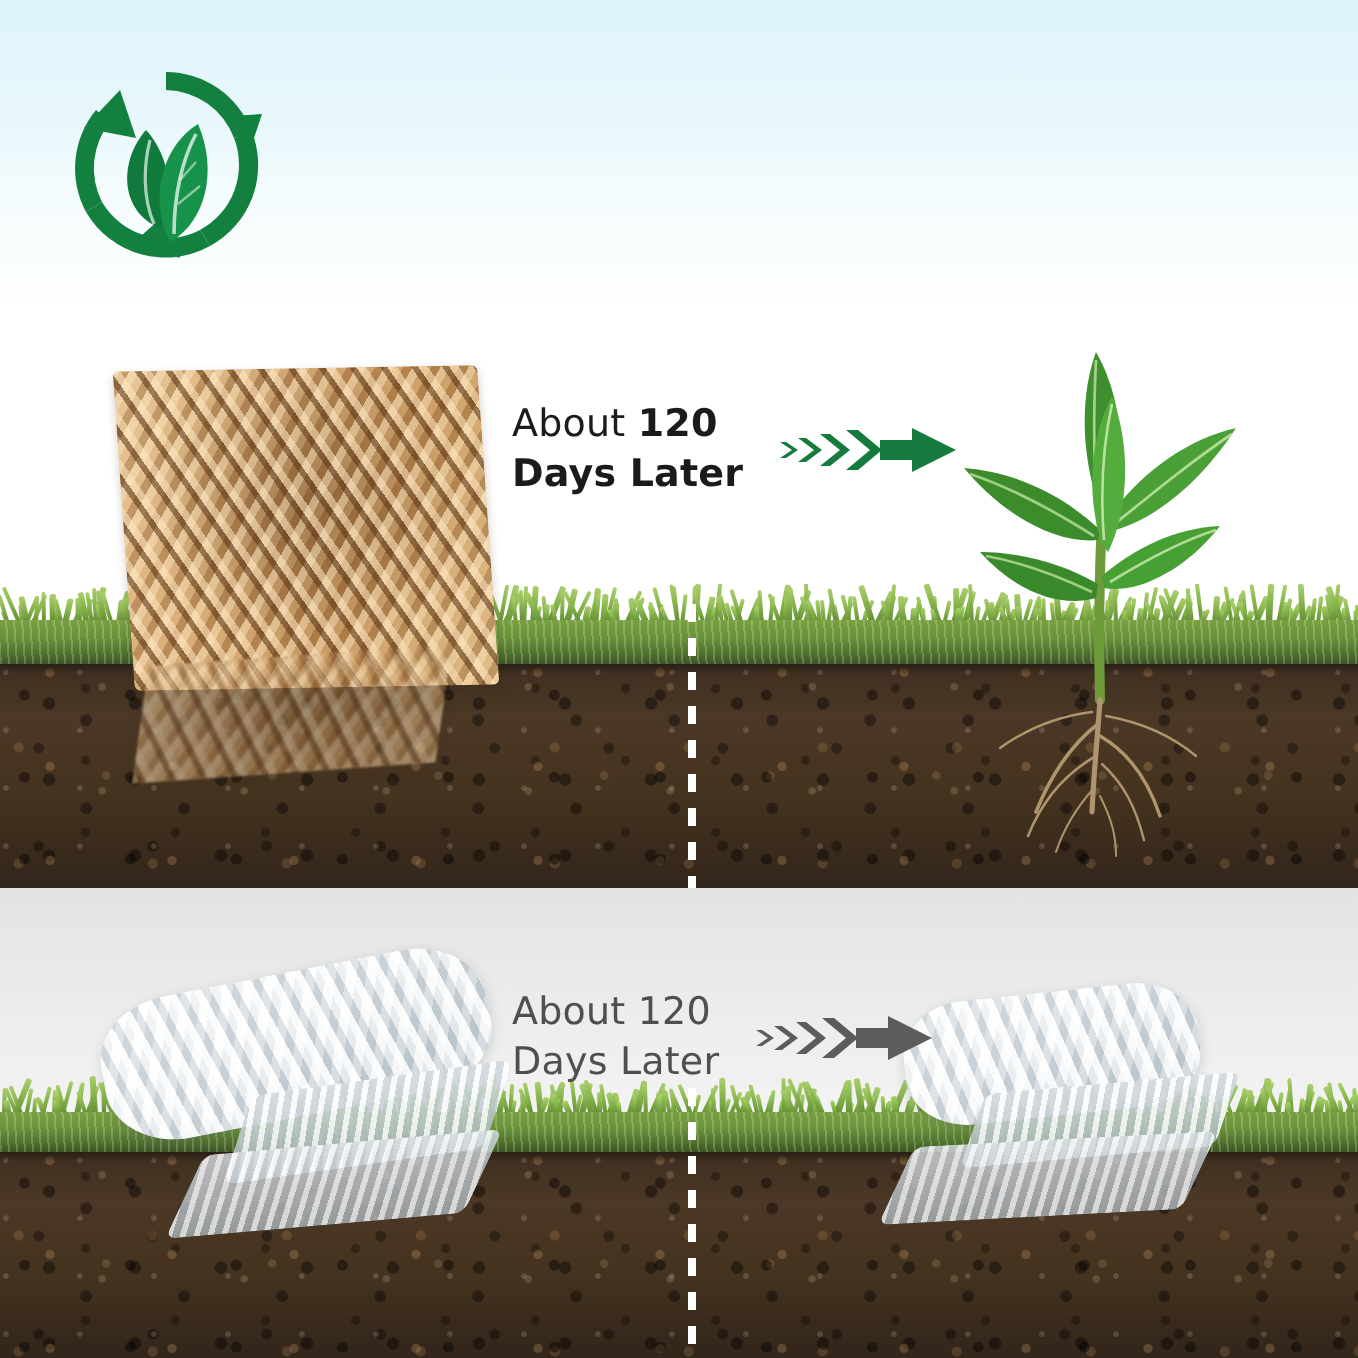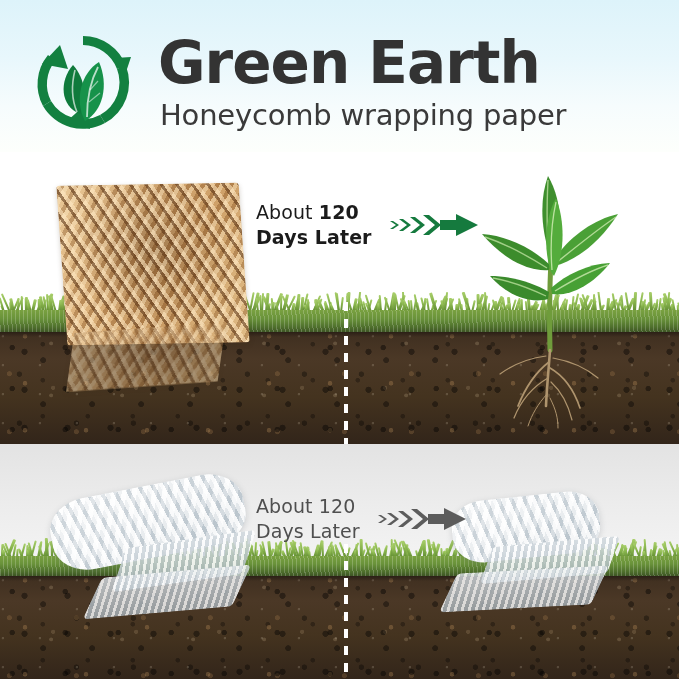--- a/index.html
+++ b/index.html
@@ -246,24 +246,20 @@
 
           <path d="M53 86 C33 78 32 53 46 37 C58 50 61 72 53 86 Z" fill="#0f7a3c"></path>
           <path d="M50 84 C44 70 45 54 48 42" fill="none" stroke="#ffffff" stroke-width="1.6" opacity="0.65"></path>
 
           <path d="M58 93 C47 72 54 45 72 34 C82 57 76 83 58 93 Z" fill="#16924a"></path>
           <path d="M60 89 C60 70 64 52 71 39" fill="none" stroke="#ffffff" stroke-width="1.8" opacity="0.7"></path>
           <path d="M62 74 L73 65 M63 62 L71 53" stroke="#ffffff" stroke-width="1.2" opacity="0.5" fill="none"></path>
         </svg>
       </div>
 
-      <div class="brand-block">
-        <div class="brand-title">Green Earth</div>
-        <div class="brand-sub">Honeycomb wrapping paper</div>
-      </div>
 
     </div>
   </div>
 
   <div class="panel panel-top">
 
     <div class="sky sky-top"></div>
 
     <div class="grass-blades" id="blades-top" style="top:140px;">
         <i style="left:2.8px;height:7.4px;width:1.7px;transform:rotate(-22.3deg);"></i>

